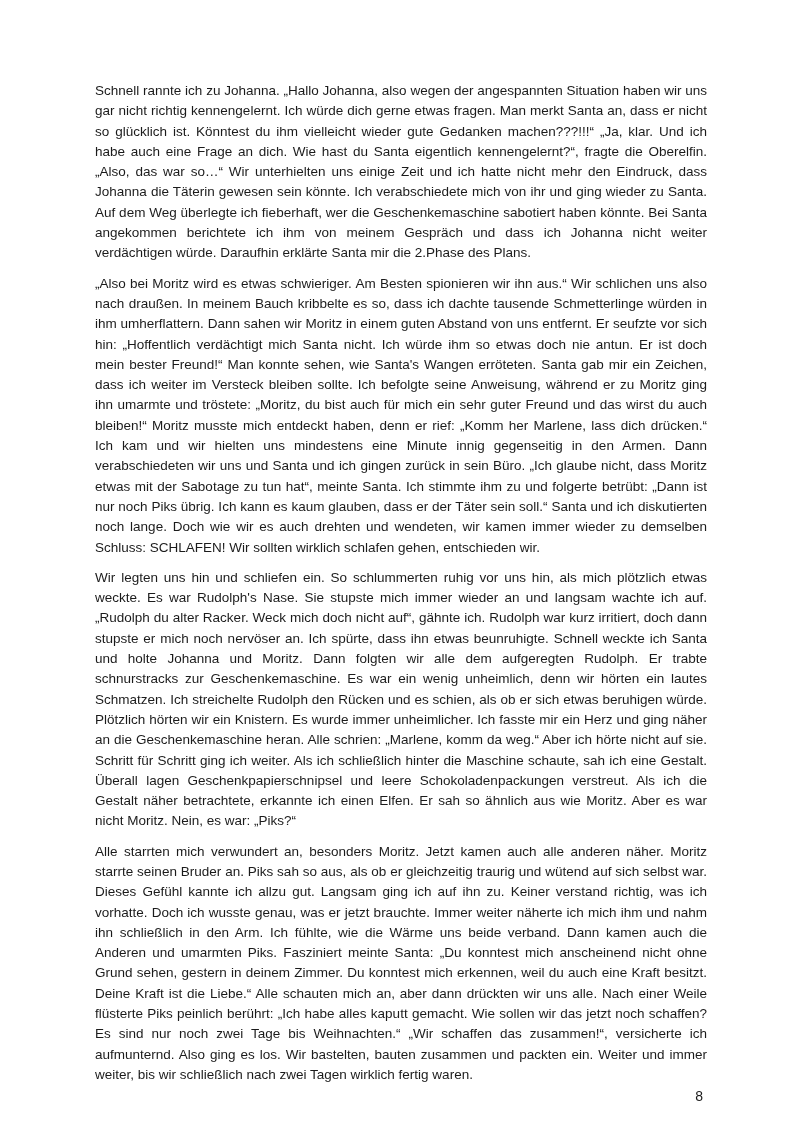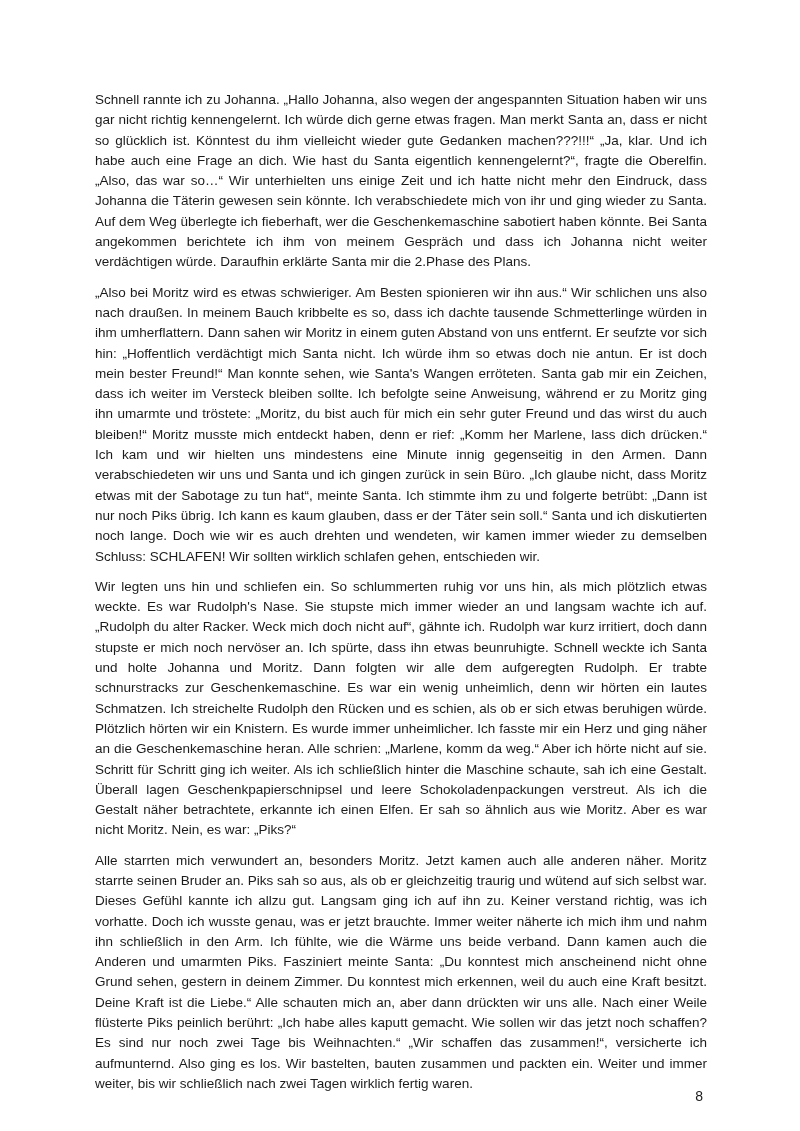--- a/index.html
+++ b/index.html
@@ -12,21 +12,21 @@
     width: 800px;
     height: 1131px;
     background: #ffffff;
     overflow: hidden;
     font-family: "Liberation Sans", sans-serif;
     color: #1b1b1b;
     box-sizing: border-box;
   }
   .content {
     position: absolute;
-    top: 90px;
+    top: 81px;
     left: 95px;
     width: 612px;
   }
   .paragraph {
     margin: 0 0 10px 0;
     font-size: 13.5px;
     line-height: 20.3px;
     text-align: justify;
     color: #1b1b1b;
   }

